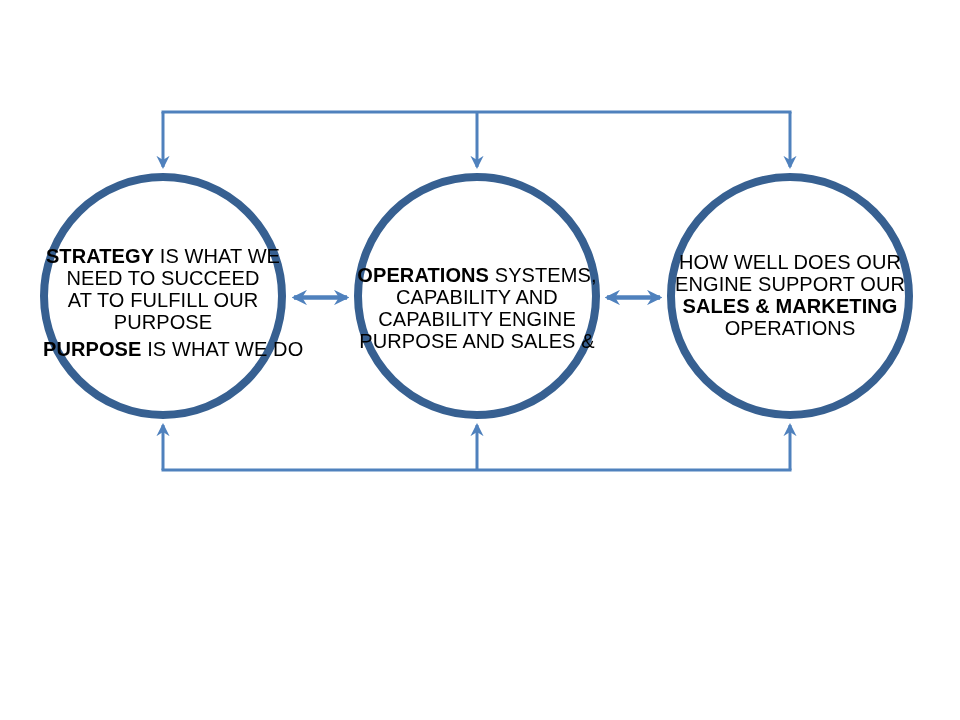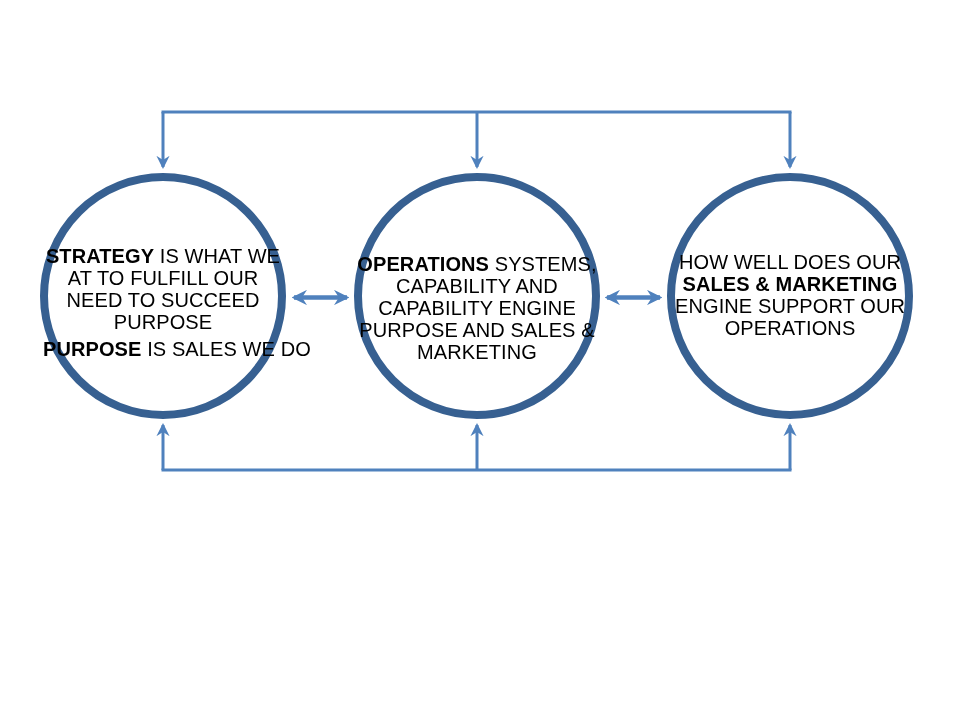--- a/index.html
+++ b/index.html
@@ -91,39 +91,38 @@
     <circle class="node" cx="477" cy="296" r="119"></circle>
     <circle class="node" cx="790" cy="296" r="119"></circle>
 
     <path class="connector thick" d="M294,297.5 H347" marker-start="url(#ah2)" marker-end="url(#ah2)"></path>
     <path class="connector thick" d="M607,297.5 H660" marker-start="url(#ah2)" marker-end="url(#ah2)"></path>
   </svg>
 
   <div class="circle-text" style="left: 163px; top: 302px; width: 240px;">
       <div class="para">
         <div class="line"><span class="b">STRATEGY</span><span> IS WHAT WE</span></div>
+        <div class="line"><span>NEED TO SUCCEED</span></div>
         <div class="line"><span>AT TO FULFILL OUR</span></div>
-        <div class="line"><span>NEED TO SUCCEED</span></div>
         <div class="line"><span>PURPOSE</span></div>
       </div>
       <div class="para">
-        <div class="line"><span class="b">PURPOSE</span><span> IS SALES WE DO</span></div>
+        <div class="line"><span class="b">PURPOSE</span><span> IS WHAT WE DO</span></div>
       </div>
     </div>
   <div class="circle-text" style="left: 477px; top: 308px; width: 250px;">
       <div class="para">
         <div class="line"><span class="b">OPERATIONS</span><span> SYSTEMS,</span></div>
         <div class="line"><span>CAPABILITY AND</span></div>
         <div class="line"><span>CAPABILITY ENGINE</span></div>
         <div class="line"><span>PURPOSE AND SALES &amp;</span></div>
-        <div class="line"><span>MARKETING</span></div>
       </div>
     </div>
   <div class="circle-text" style="left: 790px; top: 295px; width: 244px;">
       <div class="para">
         <div class="line"><span>HOW WELL DOES OUR</span></div>
+        <div class="line"><span>ENGINE SUPPORT OUR</span></div>
         <div class="line"><span class="b">SALES &amp; MARKETING</span></div>
-        <div class="line"><span>ENGINE SUPPORT OUR</span></div>
         <div class="line"><span>OPERATIONS</span></div>
       </div>
     </div>
 
 </div>
 
 </body></html>

